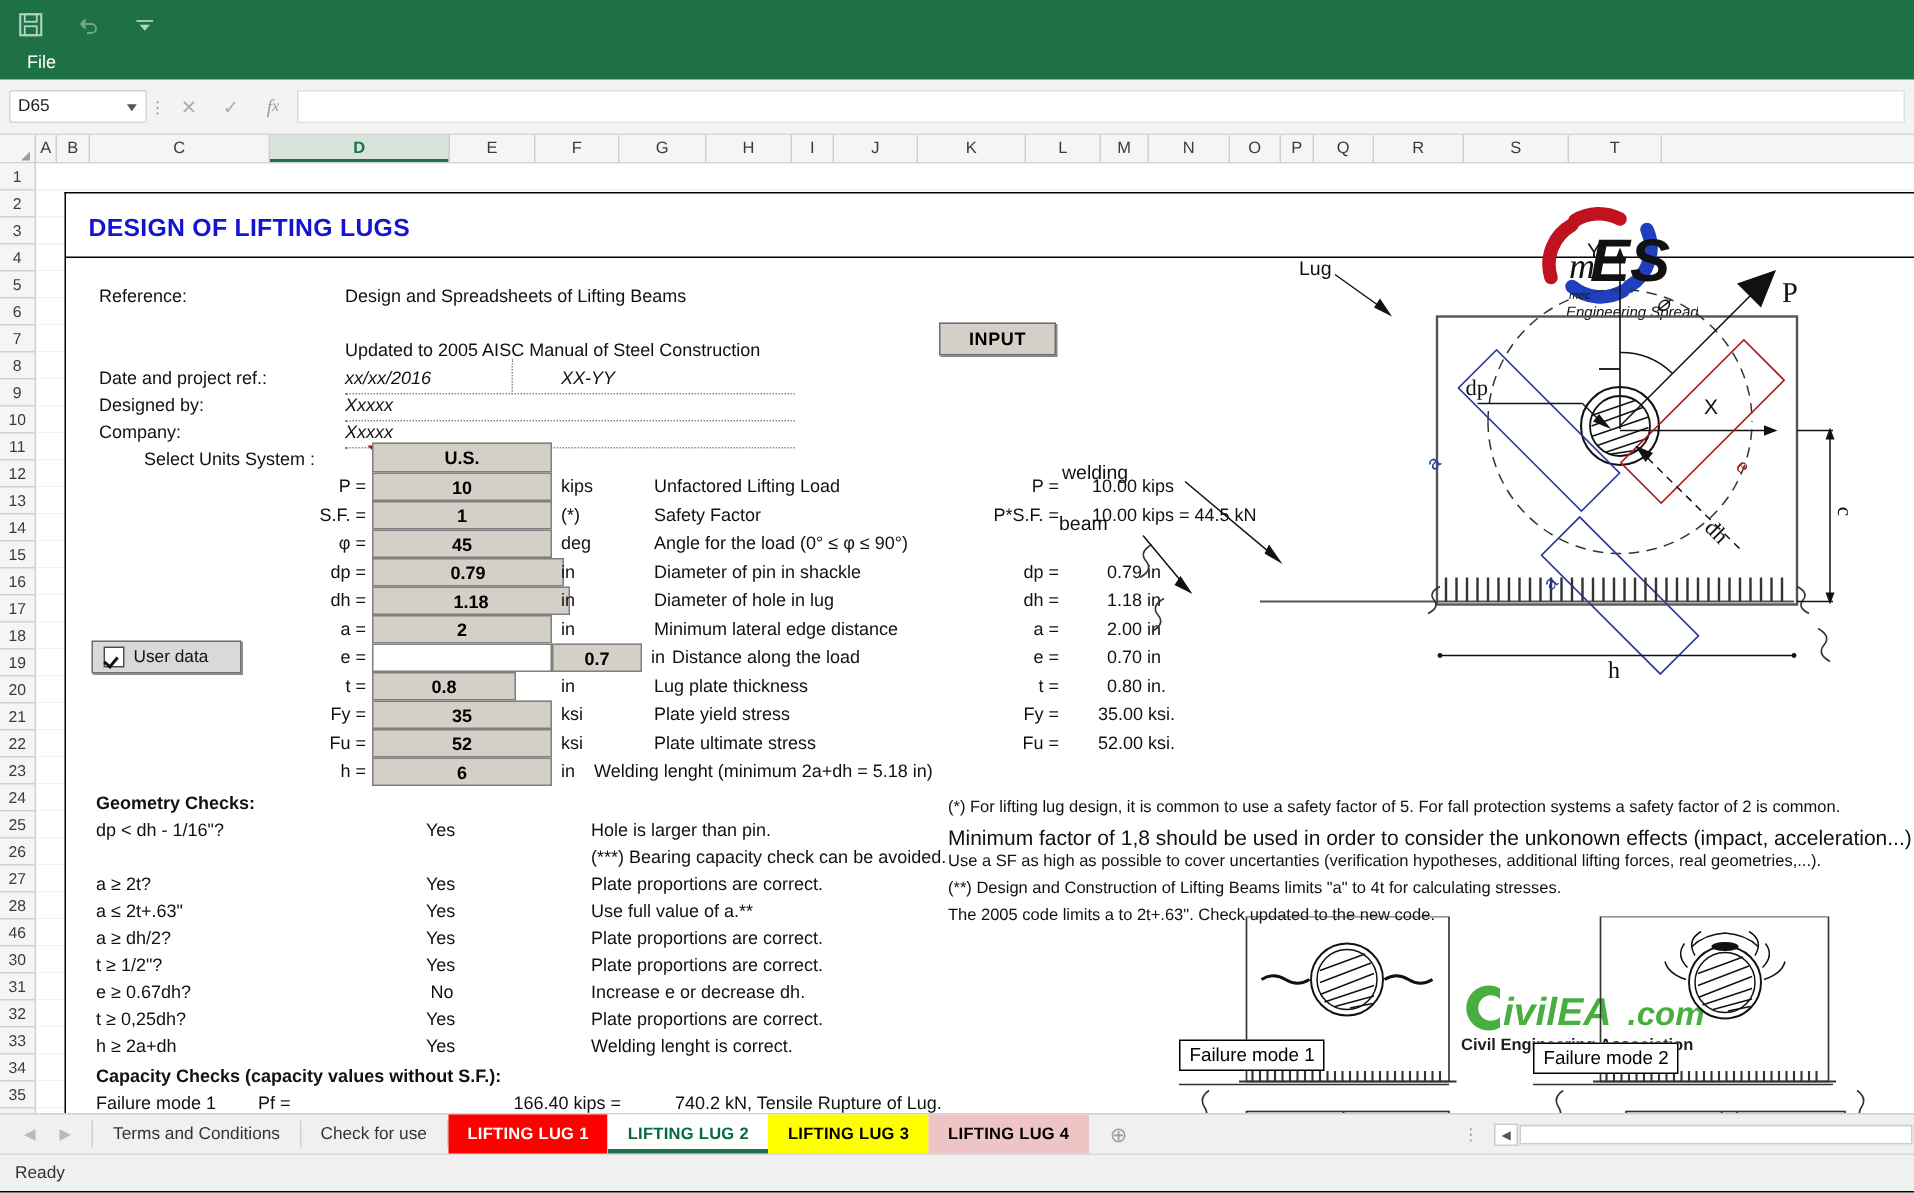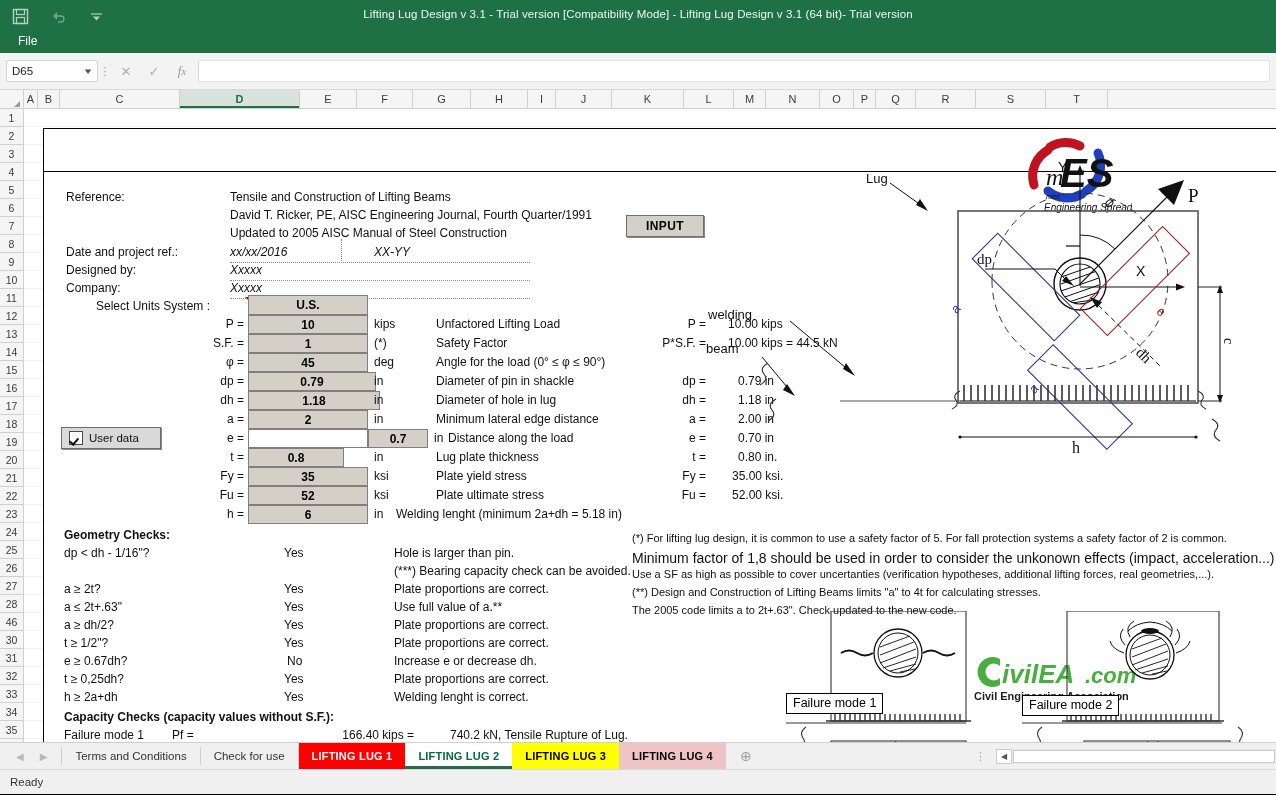--- a/index.html
+++ b/index.html
@@ -165,21 +165,20 @@
           <path d="M6 8 h5 a3 3 0 0 1 0 6 h-3" fill="none" stroke="#cfe3d7" stroke-width="1.3"></path>
         </svg>
     </div>
     <div class="qicon">
       <svg width="15" height="15" viewBox="0 0 15 15">
           <path d="M2 5 h11" stroke="#cfe3d7" stroke-width="1.2"></path>
           <path d="M4 7.5 L7.5 11.5 L11 7.5 Z" fill="#cfe3d7"></path>
         </svg>
     </div>
   </div>
-  <div class="wintitle">Lifting Lug Design v 3.1 - Trial version  [Compatibility Mode] - Lifting Lug Design v 3.1 (64 bit)- Trial version</div>
   <div class="filetab">File</div>
 </div>
 
 <div class="formulabar">
   <div class="namebox">
     <span>D65</span>
     <span class="cv">▼</span>
   </div>
   <div class="vdots">⋮</div>
   <div class="fbtns">
@@ -255,25 +254,25 @@
       <div class="rh">32</div>
       <div class="rh">33</div>
       <div class="rh">34</div>
       <div class="rh">35</div>
     </div>
 
   <div class="sheet">
     <div class="doc">
       <div class="doc-inner">
 
+        <div class="mtitle">DESIGN OF LIFTING LUGS</div>
         <div class="hr-under"></div>
 
         <div class="lbl" style="left:22px;top:61px">Reference:</div>
-        <div class="lbl" style="left:186px;top:61px">Tensile and Construction of Lifting Beams</div>
-        <div class="lbl" style="left:186px;top:79px">David T. Ricker, PE, AISC Engineering Journal, Fourth Quarter/1991</div>
+        <div class="lbl" style="left:186px;top:61px">Design and Spreadsheets of Lifting Beams</div>
         <div class="lbl" style="left:186px;top:97px">Updated to 2005 AISC Manual of Steel Construction</div>
 
         <div class="lbl" style="left:22px;top:116px">Date and project ref.:</div>
         <div class="lbl ital" style="left:186px;top:116px">xx/xx/2016</div>
         <div class="lbl ital" style="left:330px;top:116px">XX-YY</div>
         <div class="dotline" style="left:186px;top:133px;width:300px"></div>
         <div class="dotv" style="left:297px;top:110px;height:24px"></div>
 
         <div class="lbl" style="left:22px;top:134px">Designed by:</div>
         <div class="lbl ital" style="left:186px;top:134px">Xxxxx</div>

